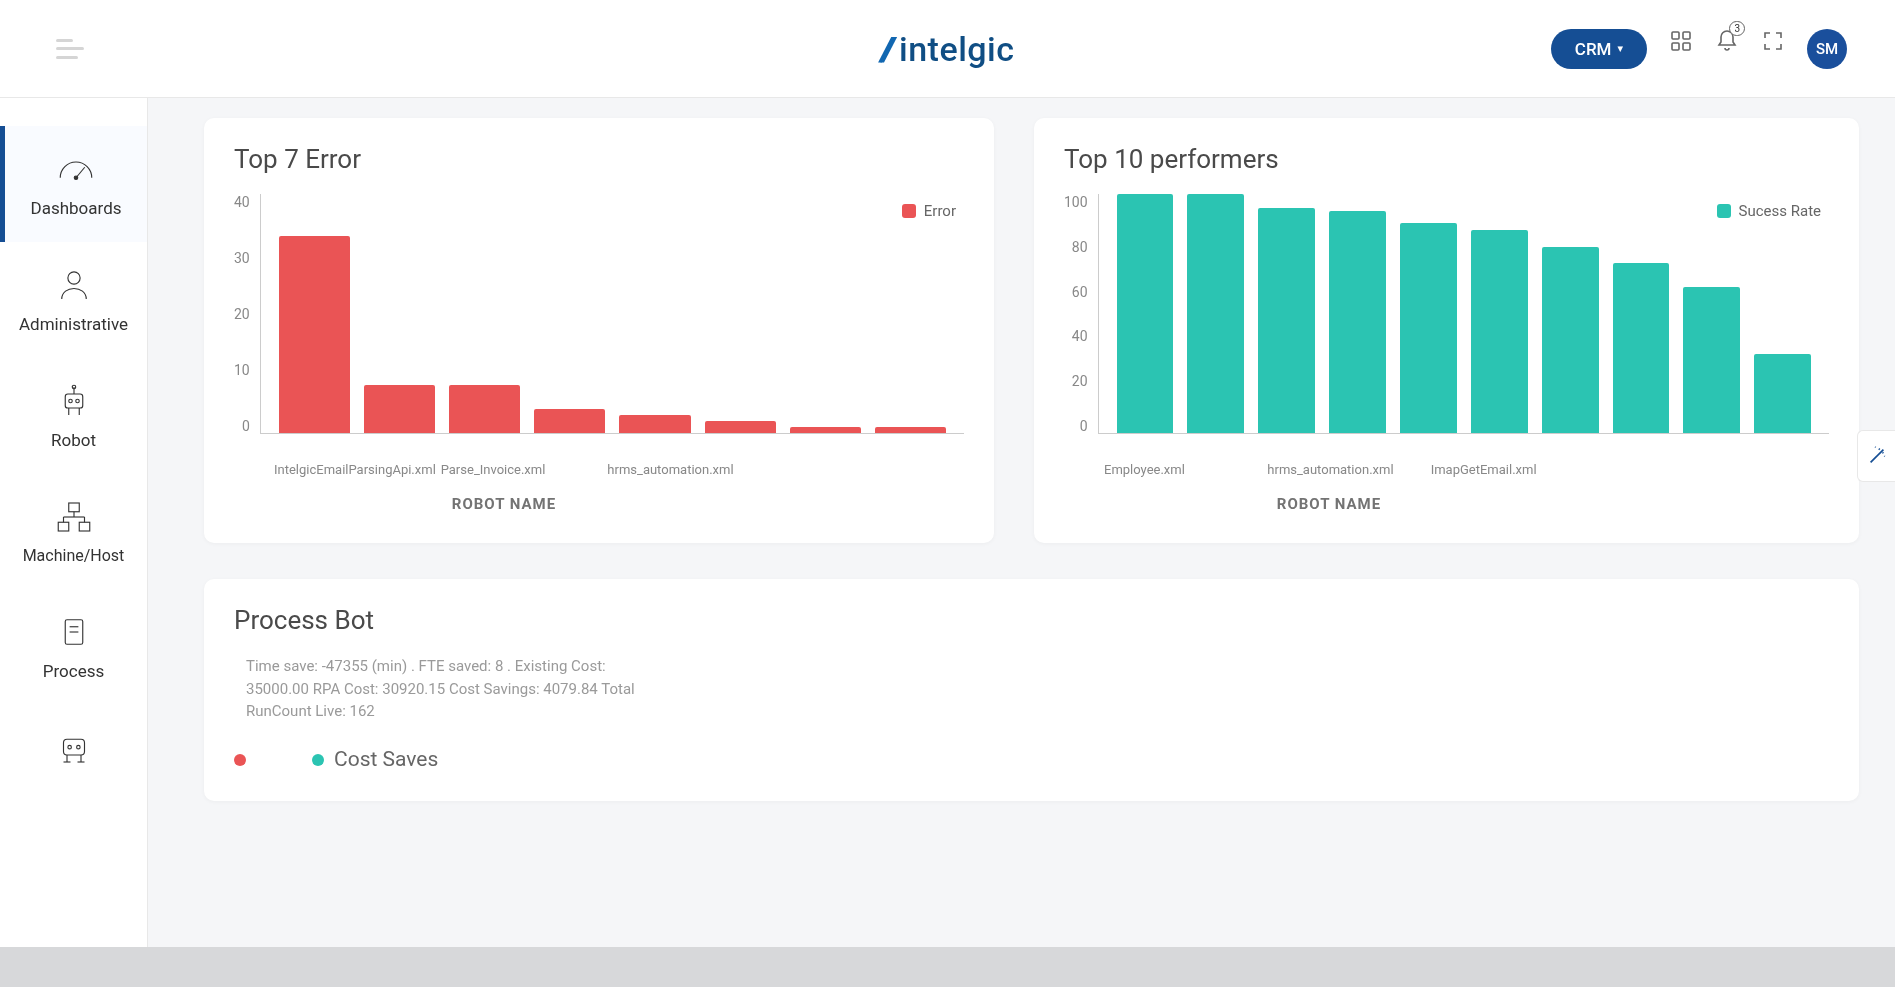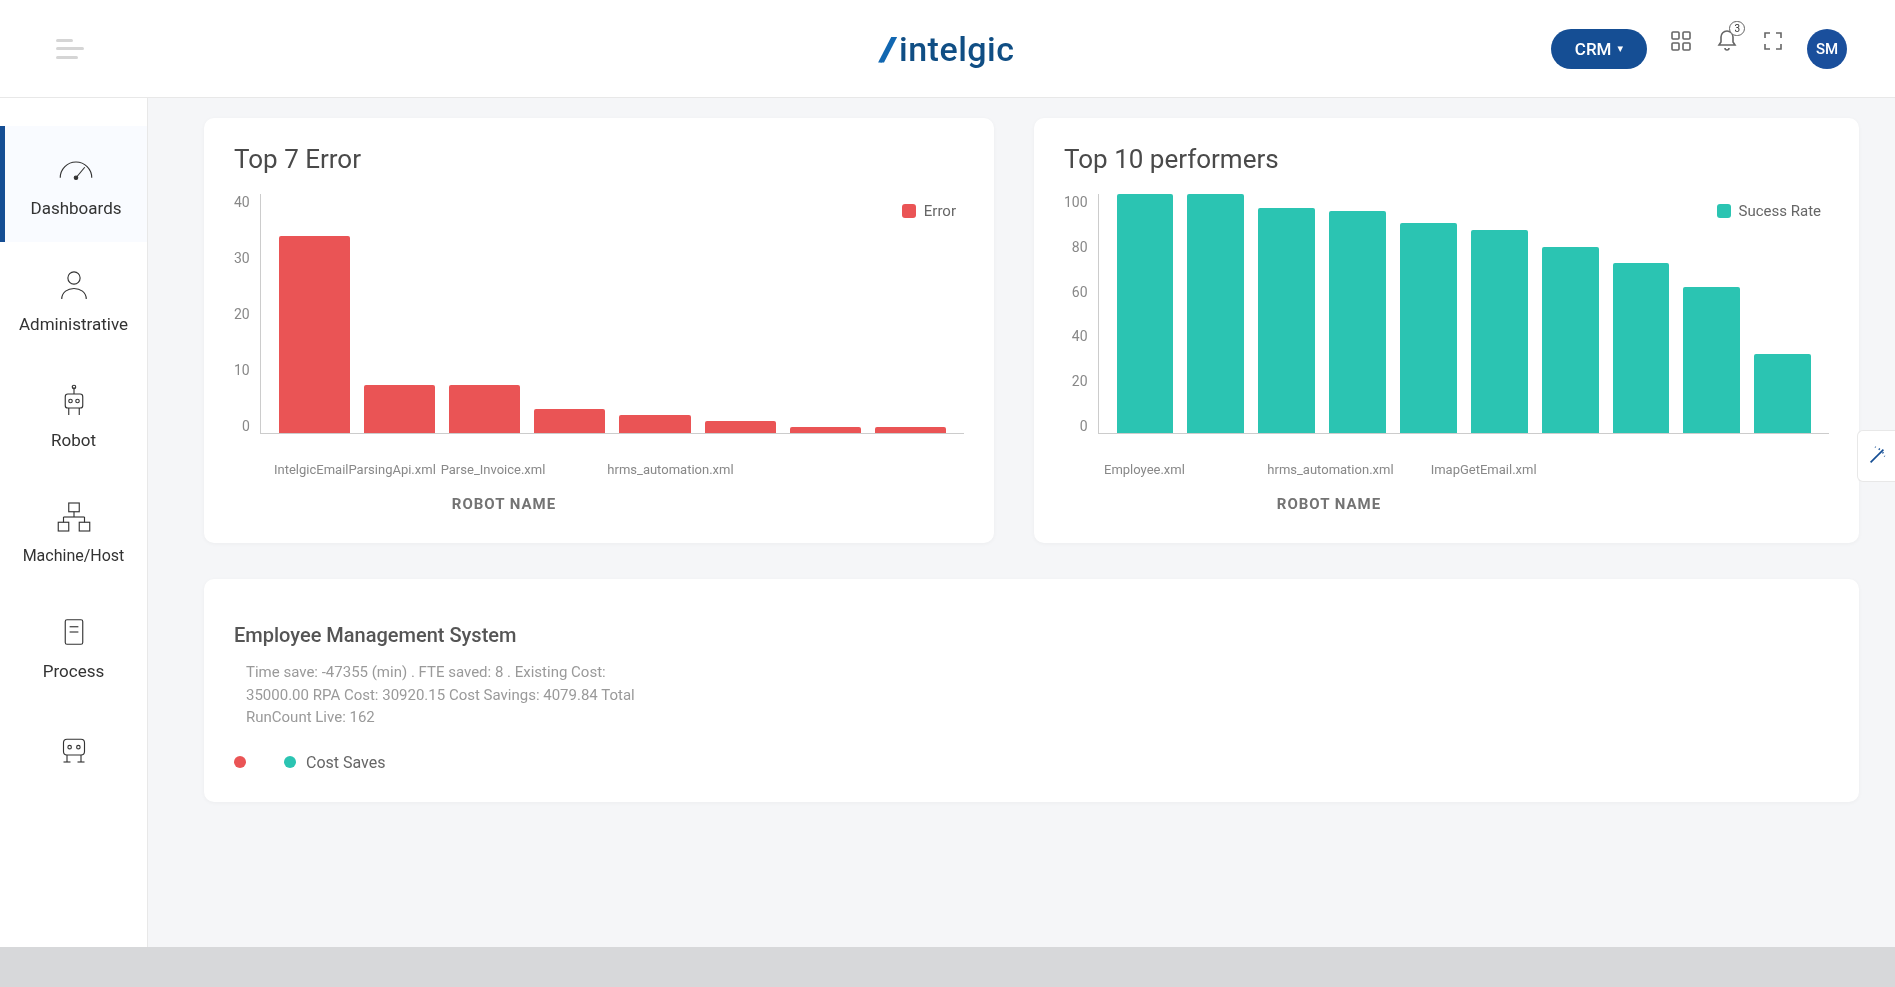--- a/index.html
+++ b/index.html
@@ -90,21 +90,21 @@
   .legend { position:absolute; top:8px; right:8px; display:flex; align-items:center; gap:8px; font-size:15px; color:#666;}
   .legend .swatch { width:14px; height:14px; border-radius:3px; }
 
   .process-row { margin-top:36px; }
   .process-card { width:790px; }
   .process-body { display:flex; gap:36px; align-items:center; margin-top:18px;}
   .donut-wrap { position:relative; width:180px; height:180px; }
   .donut-label { position:absolute; font-size:12px; color:#fff; font-weight:500;}
   .process-text h3 { font-size:20px; color:#555; font-weight:500; margin-bottom:14px;}
   .process-text p { font-size:15px; color:#9a9a9a; line-height:1.5; max-width:420px;margin-left:12px;}
-  .mini-legend { display:flex; gap:28px; margin-top:24px; font-size:16px; color:#666; align-items:center;}
+  .mini-legend { display:flex; gap:56px; margin-top:24px; font-size:21px; color:#666; align-items:center;}
   .mini-legend .dot { width:12px; height:12px; border-radius:50%; display:inline-block; margin-right:10px;}
 
   .wand-tab {
     position:absolute; right:0; top:430px; background:#fff; border:1px solid #e8e8e8;
     border-right:none; border-radius:6px 0 0 6px; width:38px; height:52px;
     display:flex; align-items:center; justify-content:center;
   }
   .wand-tab svg { width:22px; height:22px; stroke:#154e94; fill:none; stroke-width:1.8;}
 
   .bottom-strip { position:absolute; left:0; right:0; bottom:0; height:40px; background:#d7d8da; }
@@ -287,23 +287,23 @@
           <span>Employee.xml</span>
           <span>hrms_automation.xml</span>
           <span>ImapGetEmail.xml</span>
         </div>
         <div class="axis-label" style="width:530px">ROBOT NAME</div>
       </div>
     </div>
 
     <div class="row process-row">
       <div class="card process-card">
+        <div class="card-title">Process Bot</div>
         <div class="process-body">
           <div class="process-text">
-            <h3>Employee Management System</h3>
             <p>Time save: -47355 (min) . FTE saved: 8 . Existing Cost: 35000.00 RPA Cost: 30920.15 Cost Savings: 4079.84 Total RunCount Live: 162</p>
           </div>
         </div>
         <div class="mini-legend">
           <span><span class="dot" style="background:#ea5455"></span></span>
           <span><span class="dot" style="background:#2bc4b2"></span><span>Cost Saves</span></span>
         </div>
       </div>
     </div>
 

